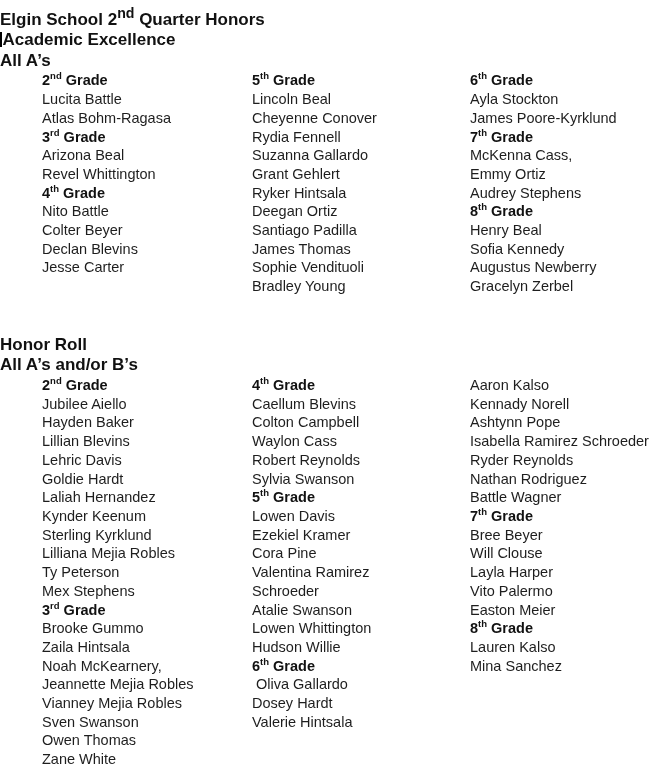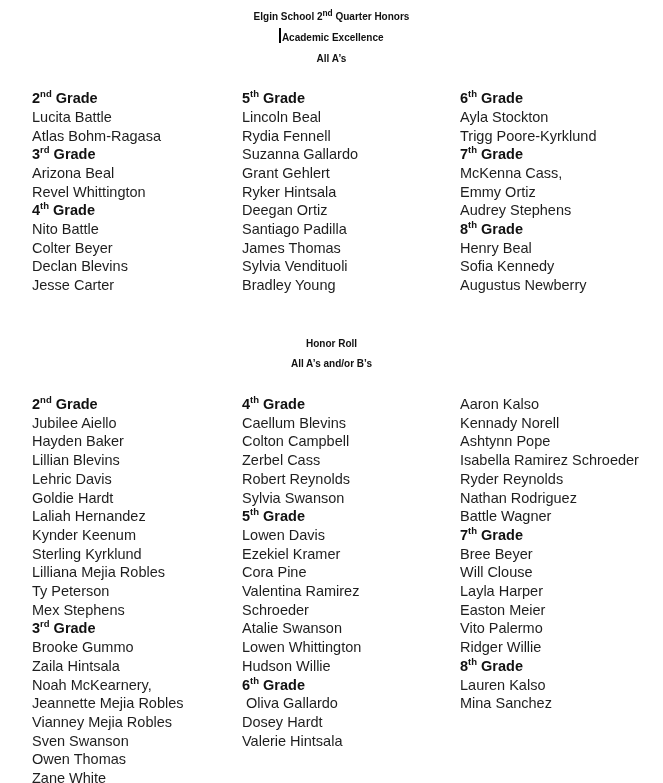--- a/index.html
+++ b/index.html
@@ -5,34 +5,34 @@
   * { margin: 0; padding: 0; box-sizing: border-box; }
   html, body { background: #ffffff; }
   body {
     width: 663px; height: 783px;
     font-family: "Liberation Sans", sans-serif;
     color: #1e1e1e;
     overflow: hidden;
   }
   .page { position: relative; width: 663px; height: 783px; padding-top: 3px; }
   .center-line {
-    text-align: center;
+    text-align: left;
     font-weight: bold;
-    font-size: 10px;
+    font-size: 17px;
     line-height: 20.6px;
     color: #111;
   }
   .caret {
     display: inline-block;
     width: 1.5px; height: 15px;
     background: #000;
     vertical-align: -2px;
     margin-right: 1px;
   }
-  .columns { display: flex; padding-left: 32px; margin-top: 20px; }
+  .columns { display: flex; padding-left: 42px; }
   .col-1 { width: 210px; }
   .col-2 { width: 218px; }
   .col-3 { width: 193px; }
   .row {
     font-size: 14.5px;
     line-height: 18.7px;
     white-space: pre;
   }
   .row.grade { font-weight: bold; color: #111; }
   .row sup { font-size: 9.5px; line-height: 0; vertical-align: super; }
@@ -59,42 +59,44 @@
         <div class="row">Revel Whittington</div>
         <div class="row grade">4<sup>th</sup> Grade</div>
         <div class="row">Nito Battle</div>
         <div class="row">Colter Beyer</div>
         <div class="row">Declan Blevins</div>
         <div class="row">Jesse Carter</div>
       </div>
     <div class="col-2">
         <div class="row grade">5<sup>th</sup> Grade</div>
         <div class="row">Lincoln Beal</div>
+        <div class="row">Cheyenne Conover</div>
         <div class="row">Rydia Fennell</div>
         <div class="row">Suzanna Gallardo</div>
         <div class="row">Grant Gehlert</div>
         <div class="row">Ryker Hintsala</div>
         <div class="row">Deegan Ortiz</div>
         <div class="row">Santiago Padilla</div>
         <div class="row">James Thomas</div>
-        <div class="row">Sylvia Vendituoli</div>
+        <div class="row">Sophie Vendituoli</div>
         <div class="row">Bradley Young</div>
       </div>
     <div class="col-3">
         <div class="row grade">6<sup>th</sup> Grade</div>
         <div class="row">Ayla Stockton</div>
-        <div class="row">Trigg Poore-Kyrklund</div>
+        <div class="row">James Poore-Kyrklund</div>
         <div class="row grade">7<sup>th</sup> Grade</div>
         <div class="row">McKenna Cass,</div>
         <div class="row">Emmy Ortiz</div>
         <div class="row">Audrey Stephens</div>
         <div class="row grade">8<sup>th</sup> Grade</div>
         <div class="row">Henry Beal</div>
         <div class="row">Sofia Kennedy</div>
         <div class="row">Augustus Newberry</div>
+        <div class="row">Gracelyn Zerbel</div>
       </div>
   </div>
 
   <div class="spacer-sections"></div>
 
   <div class="center-line">Honor Roll</div>
   <div class="center-line">All A’s and/or B’s</div>
 
   <div class="columns">
     <div class="col-1">
@@ -117,21 +119,21 @@
         <div class="row">Jeannette Mejia Robles</div>
         <div class="row">Vianney Mejia Robles</div>
         <div class="row">Sven Swanson</div>
         <div class="row">Owen Thomas</div>
         <div class="row">Zane White</div>
       </div>
     <div class="col-2">
         <div class="row grade">4<sup>th</sup> Grade</div>
         <div class="row">Caellum Blevins</div>
         <div class="row">Colton Campbell</div>
-        <div class="row">Zerbel Cass</div>
+        <div class="row">Waylon Cass</div>
         <div class="row">Robert Reynolds</div>
         <div class="row">Sylvia Swanson</div>
         <div class="row grade">5<sup>th</sup> Grade</div>
         <div class="row">Lowen Davis</div>
         <div class="row">Ezekiel Kramer</div>
         <div class="row">Cora Pine</div>
         <div class="row">Valentina Ramirez</div>
         <div class="row">Schroeder</div>
         <div class="row">Atalie Swanson</div>
         <div class="row">Lowen Whittington</div>
@@ -146,22 +148,21 @@
         <div class="row">Kennady Norell</div>
         <div class="row">Ashtynn Pope</div>
         <div class="row">Isabella Ramirez Schroeder</div>
         <div class="row">Ryder Reynolds</div>
         <div class="row">Nathan Rodriguez</div>
         <div class="row">Battle Wagner</div>
         <div class="row grade">7<sup>th</sup> Grade</div>
         <div class="row">Bree Beyer</div>
         <div class="row">Will Clouse</div>
         <div class="row">Layla Harper</div>
+        <div class="row">Vito Palermo</div>
         <div class="row">Easton Meier</div>
-        <div class="row">Vito Palermo</div>
-        <div class="row">Ridger Willie</div>
         <div class="row grade">8<sup>th</sup> Grade</div>
         <div class="row">Lauren Kalso</div>
         <div class="row">Mina Sanchez</div>
       </div>
   </div>
 
 </div>
 
 </body></html>

